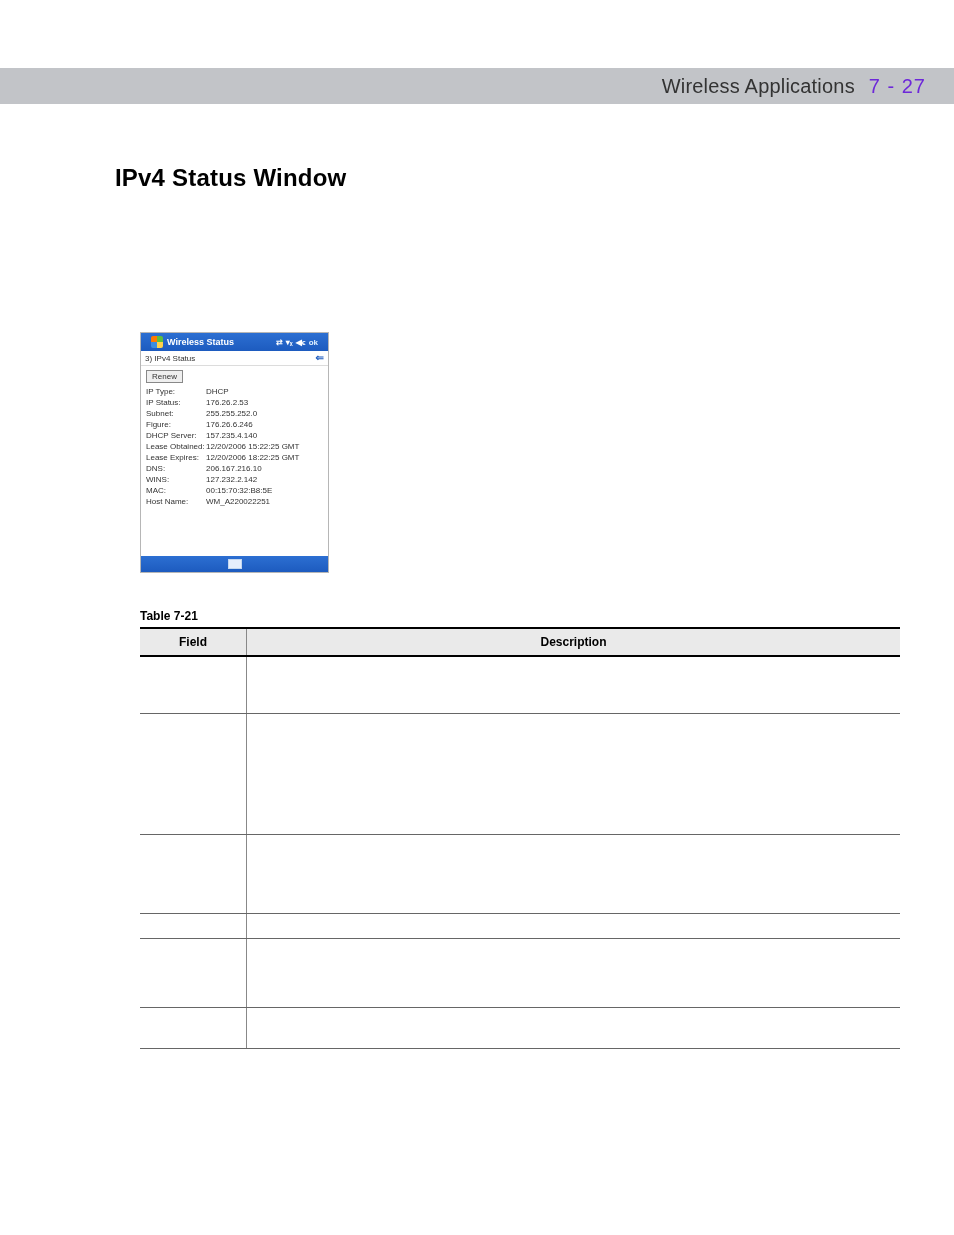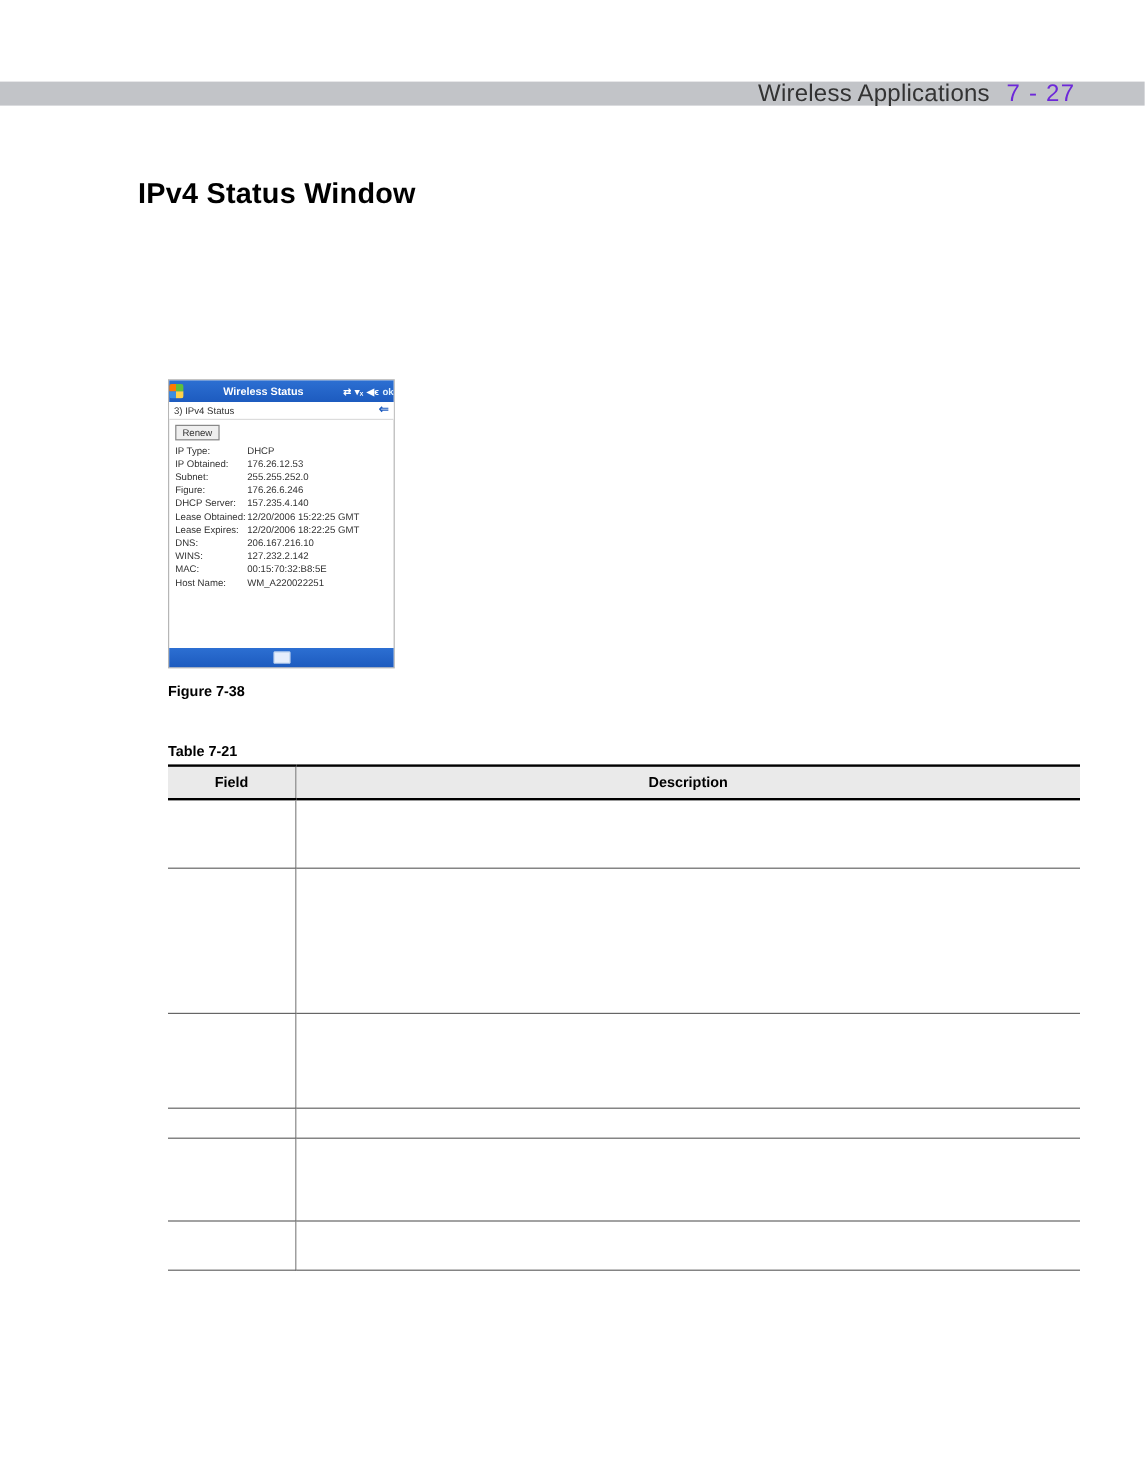--- a/index.html
+++ b/index.html
@@ -9,26 +9,26 @@
     height: 1235px;
     background: #ffffff;
     font-family: Arial, Helvetica, sans-serif;
     color: #000;
   }
   .top-gap {
     height: 68px;
     background: #ffffff;
   }
   .header-bar {
-    height: 20px;
+    height: 36px;
     background: #c2c4c8;
     display: flex;
     justify-content: flex-end;
     align-items: center;
-    padding-right: 58px;
+    padding-right: 28px;
     font-family: Arial, sans-serif;
   }
   .header-title {
     font-size: 20px;
     color: #333;
     letter-spacing: 0.2px;
     margin-right: 14px;
     font-weight: 400;
   }
   .header-pagenum {
@@ -59,23 +59,22 @@
     background: #fff;
   }
   .sc-titlebar {
     height: 18px;
     background: linear-gradient(to bottom, #2c6fd2 0%, #1d5bbf 100%);
     display: flex;
     align-items: center;
     color: #fff;
     font-weight: bold;
     font-size: 9px;
-    padding: 0 0;
+    padding: 0 10px;
     gap: 4px;
-    text-align: center;
   }
   .sc-titlebar .sc-flag {
     width: 12px;
     height: 12px;
     background:
       linear-gradient(to right, #ff7a00 50%, transparent 50%) 0 0/100% 50% no-repeat,
       linear-gradient(to right, transparent 50%, #5fbf3c 50%) 0 0/100% 50% no-repeat,
       linear-gradient(to right, #3a8de0 50%, transparent 50%) 0 100%/100% 50% no-repeat,
       linear-gradient(to right, transparent 50%, #ffd24a 50%) 0 100%/100% 50% no-repeat;
     border-radius: 2px;
@@ -222,22 +221,22 @@
       <span>3) IPv4 Status</span>
       <span class="sc-back-arrow">⇐</span>
     </div>
     <div class="sc-body">
       <span class="sc-renew-btn">Renew</span>
       <div class="sc-row">
           <span class="sc-key">IP Type:</span>
           <span class="sc-val">DHCP</span>
         </div>
       <div class="sc-row">
-          <span class="sc-key">IP Obtained:</span>
-          <span class="sc-val">176.26.12.53</span>
+          <span class="sc-key">IP Status:</span>
+          <span class="sc-val">176.26.2.53</span>
         </div>
       <div class="sc-row">
           <span class="sc-key">Subnet:</span>
           <span class="sc-val">255.255.252.0</span>
         </div>
       <div class="sc-row">
           <span class="sc-key">Figure:</span>
           <span class="sc-val">176.26.6.246</span>
         </div>
       <div class="sc-row">
@@ -268,21 +267,20 @@
           <span class="sc-key">Host Name:</span>
           <span class="sc-val">WM_A220022251</span>
         </div>
       <div class="sc-empty"></div>
     </div>
     <div class="sc-bottombar">
       <span class="sc-kbd-icon"></span>
     </div>
   </div>
 
-  <div class="figure-caption">Figure 7-38</div>
 
   <div class="table-caption">Table 7-21</div>
 
   <table class="field-table">
     <thead>
       <tr>
         <th>Field</th>
         <th>Description</th>
       </tr>
     </thead>

